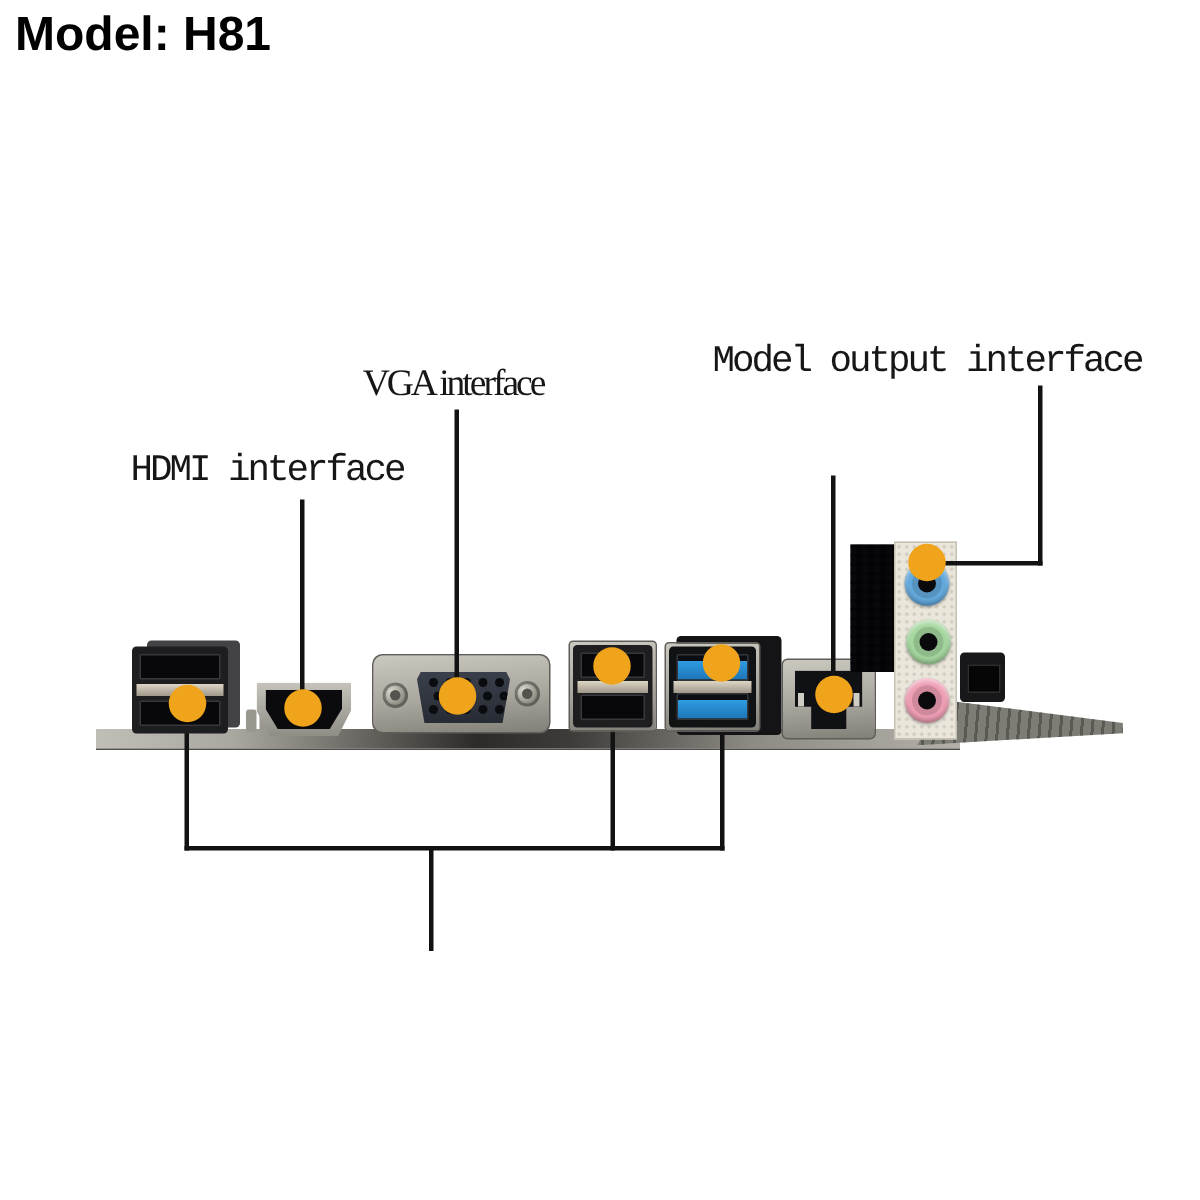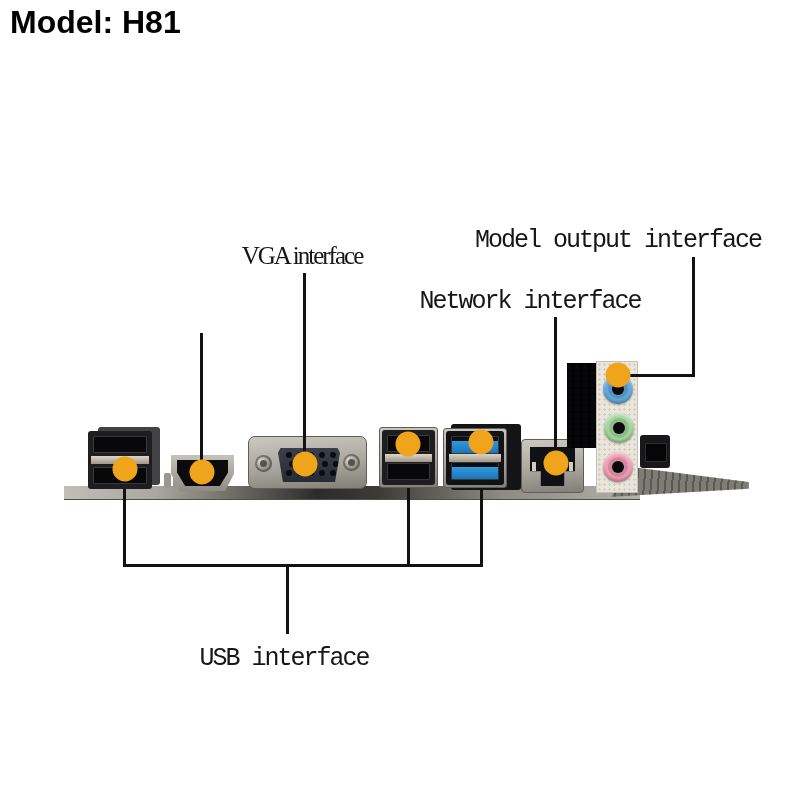--- a/index.html
+++ b/index.html
@@ -95,23 +95,22 @@
       background:#060607;border:1px solid #2e2e30;}
 </style>
 </head>
 <body>
 
 <div class="stage">
 
   <div class="page-title">Model: H81</div>
 
   <div class="callout-label" style="left:302px;top:242px;font-family:Liberation Serif, serif;">VGA interface</div>
+  <div class="callout-label" style="left:178px;top:299px;">HDMI interface</div>
   <div class="callout-label" style="left:618px;top:226px;">Model output interface</div>
-  <div class="callout-label" style="left:530px;top:287px;">Network interface</div>
-  <div class="callout-label" style="left:284px;top:644px;">USB interface</div>
 
   <div class="line v bracket" style="left:123px;top:469px;height:98px;"></div>
   <div class="line v bracket" style="left:407px;top:444px;height:123px;"></div>
   <div class="line v bracket" style="left:480px;top:442px;height:125px;"></div>
   <div class="line h bracket" style="left:123px;top:564px;width:360px;"></div>
   <div class="line v bracket" style="left:286px;top:565px;height:69px;"></div>
 
   <div class="board-strip"></div>
   <div class="board-wedge"></div>
   <div class="standoff" style="left:164px;top:473px;width:7px;height:15px;"></div>

